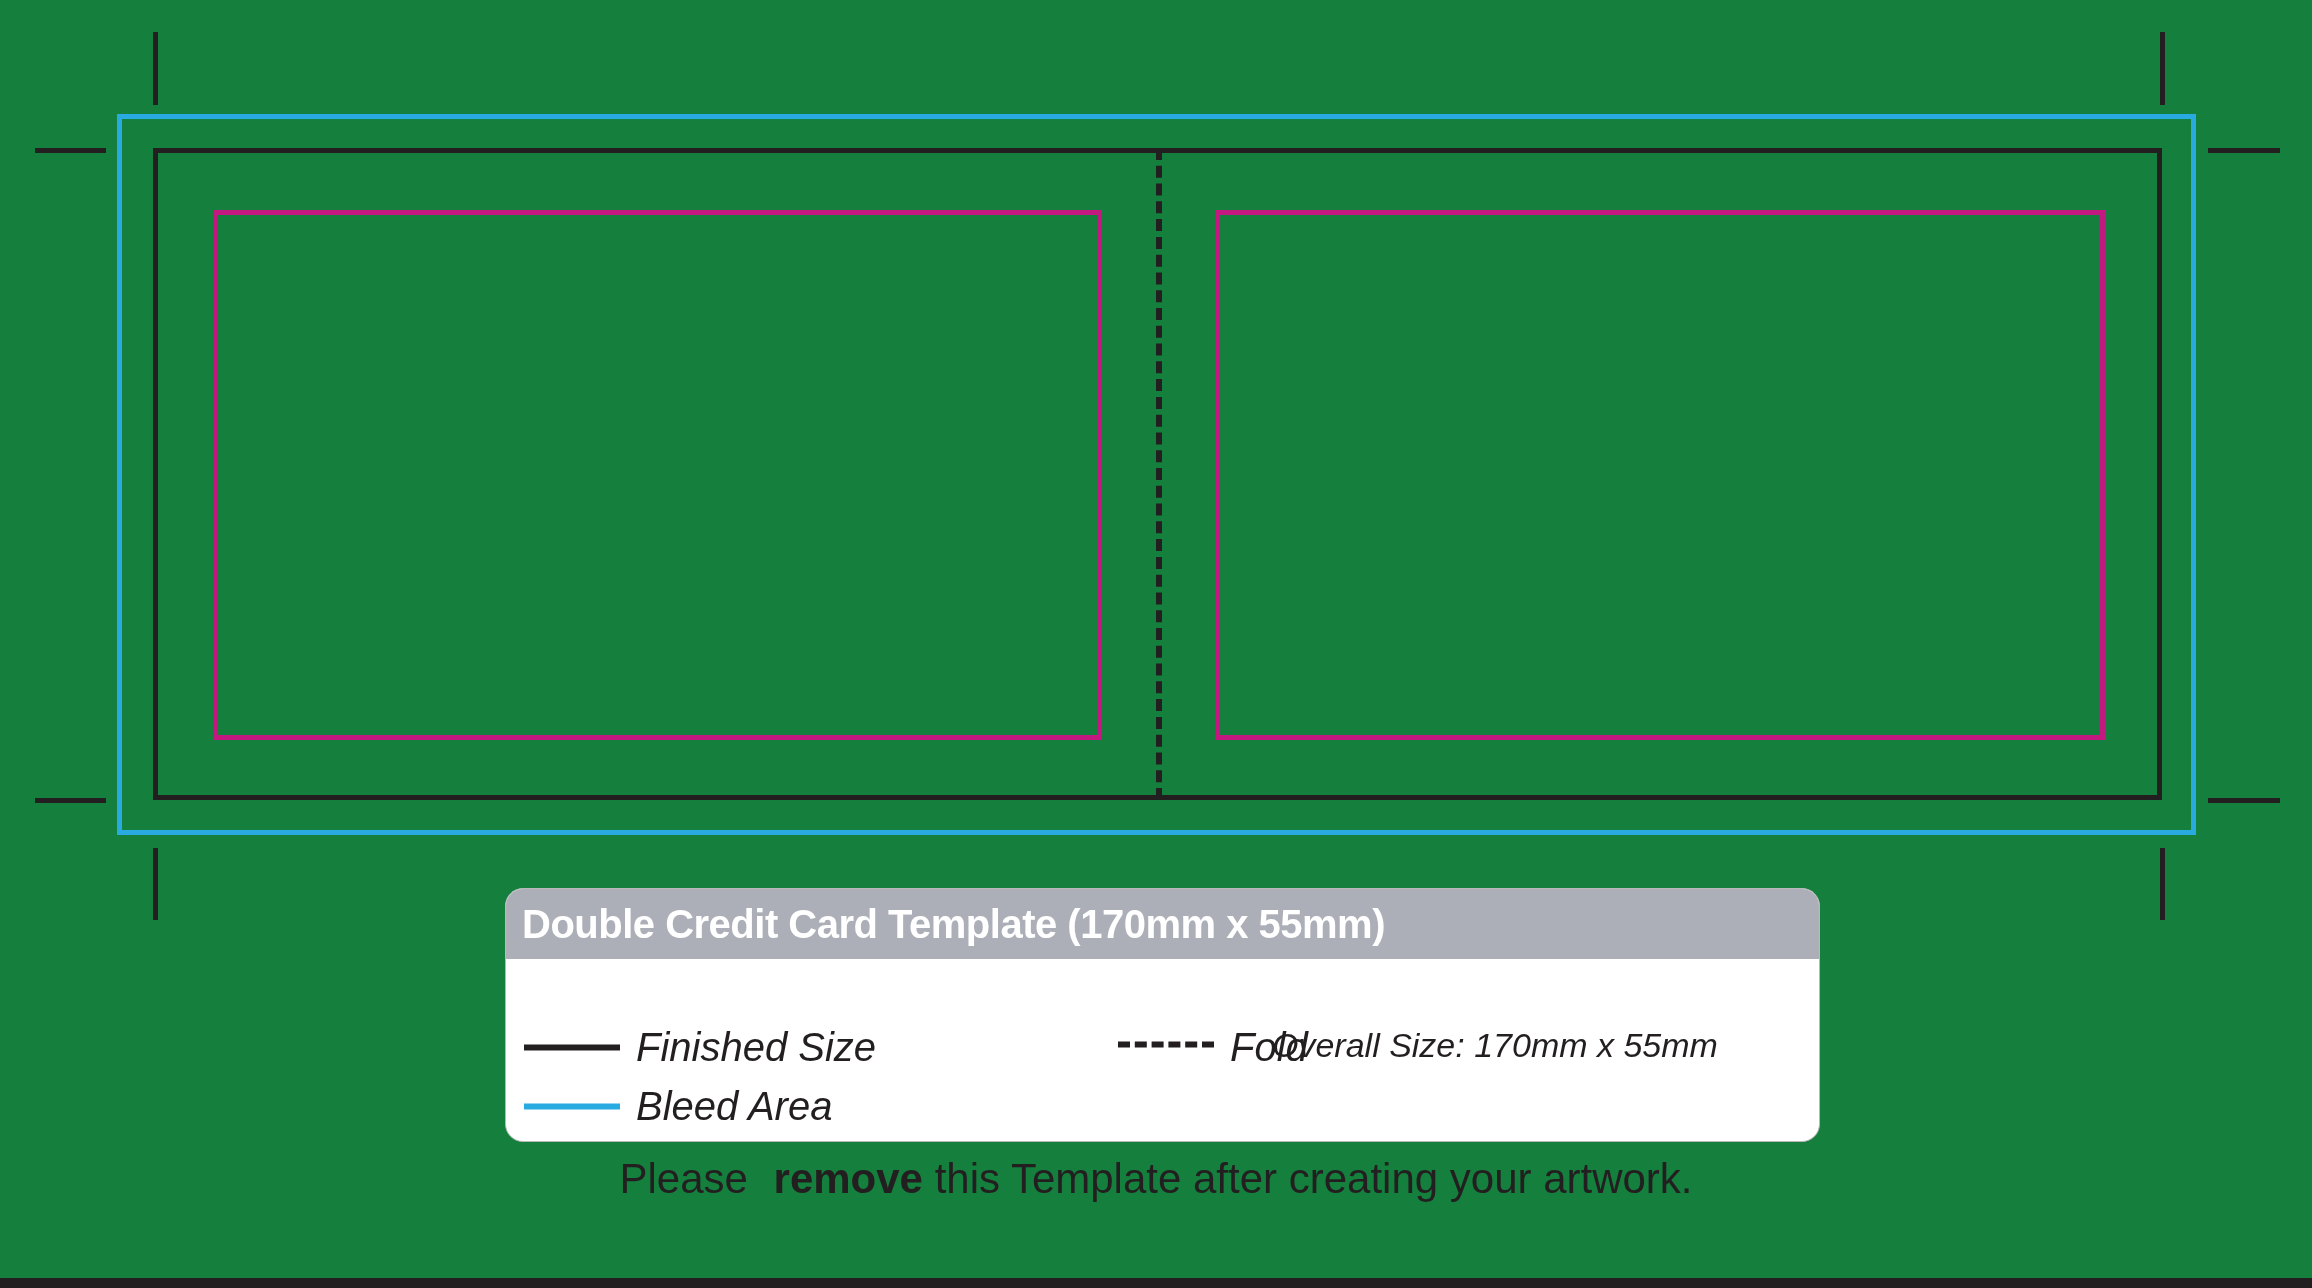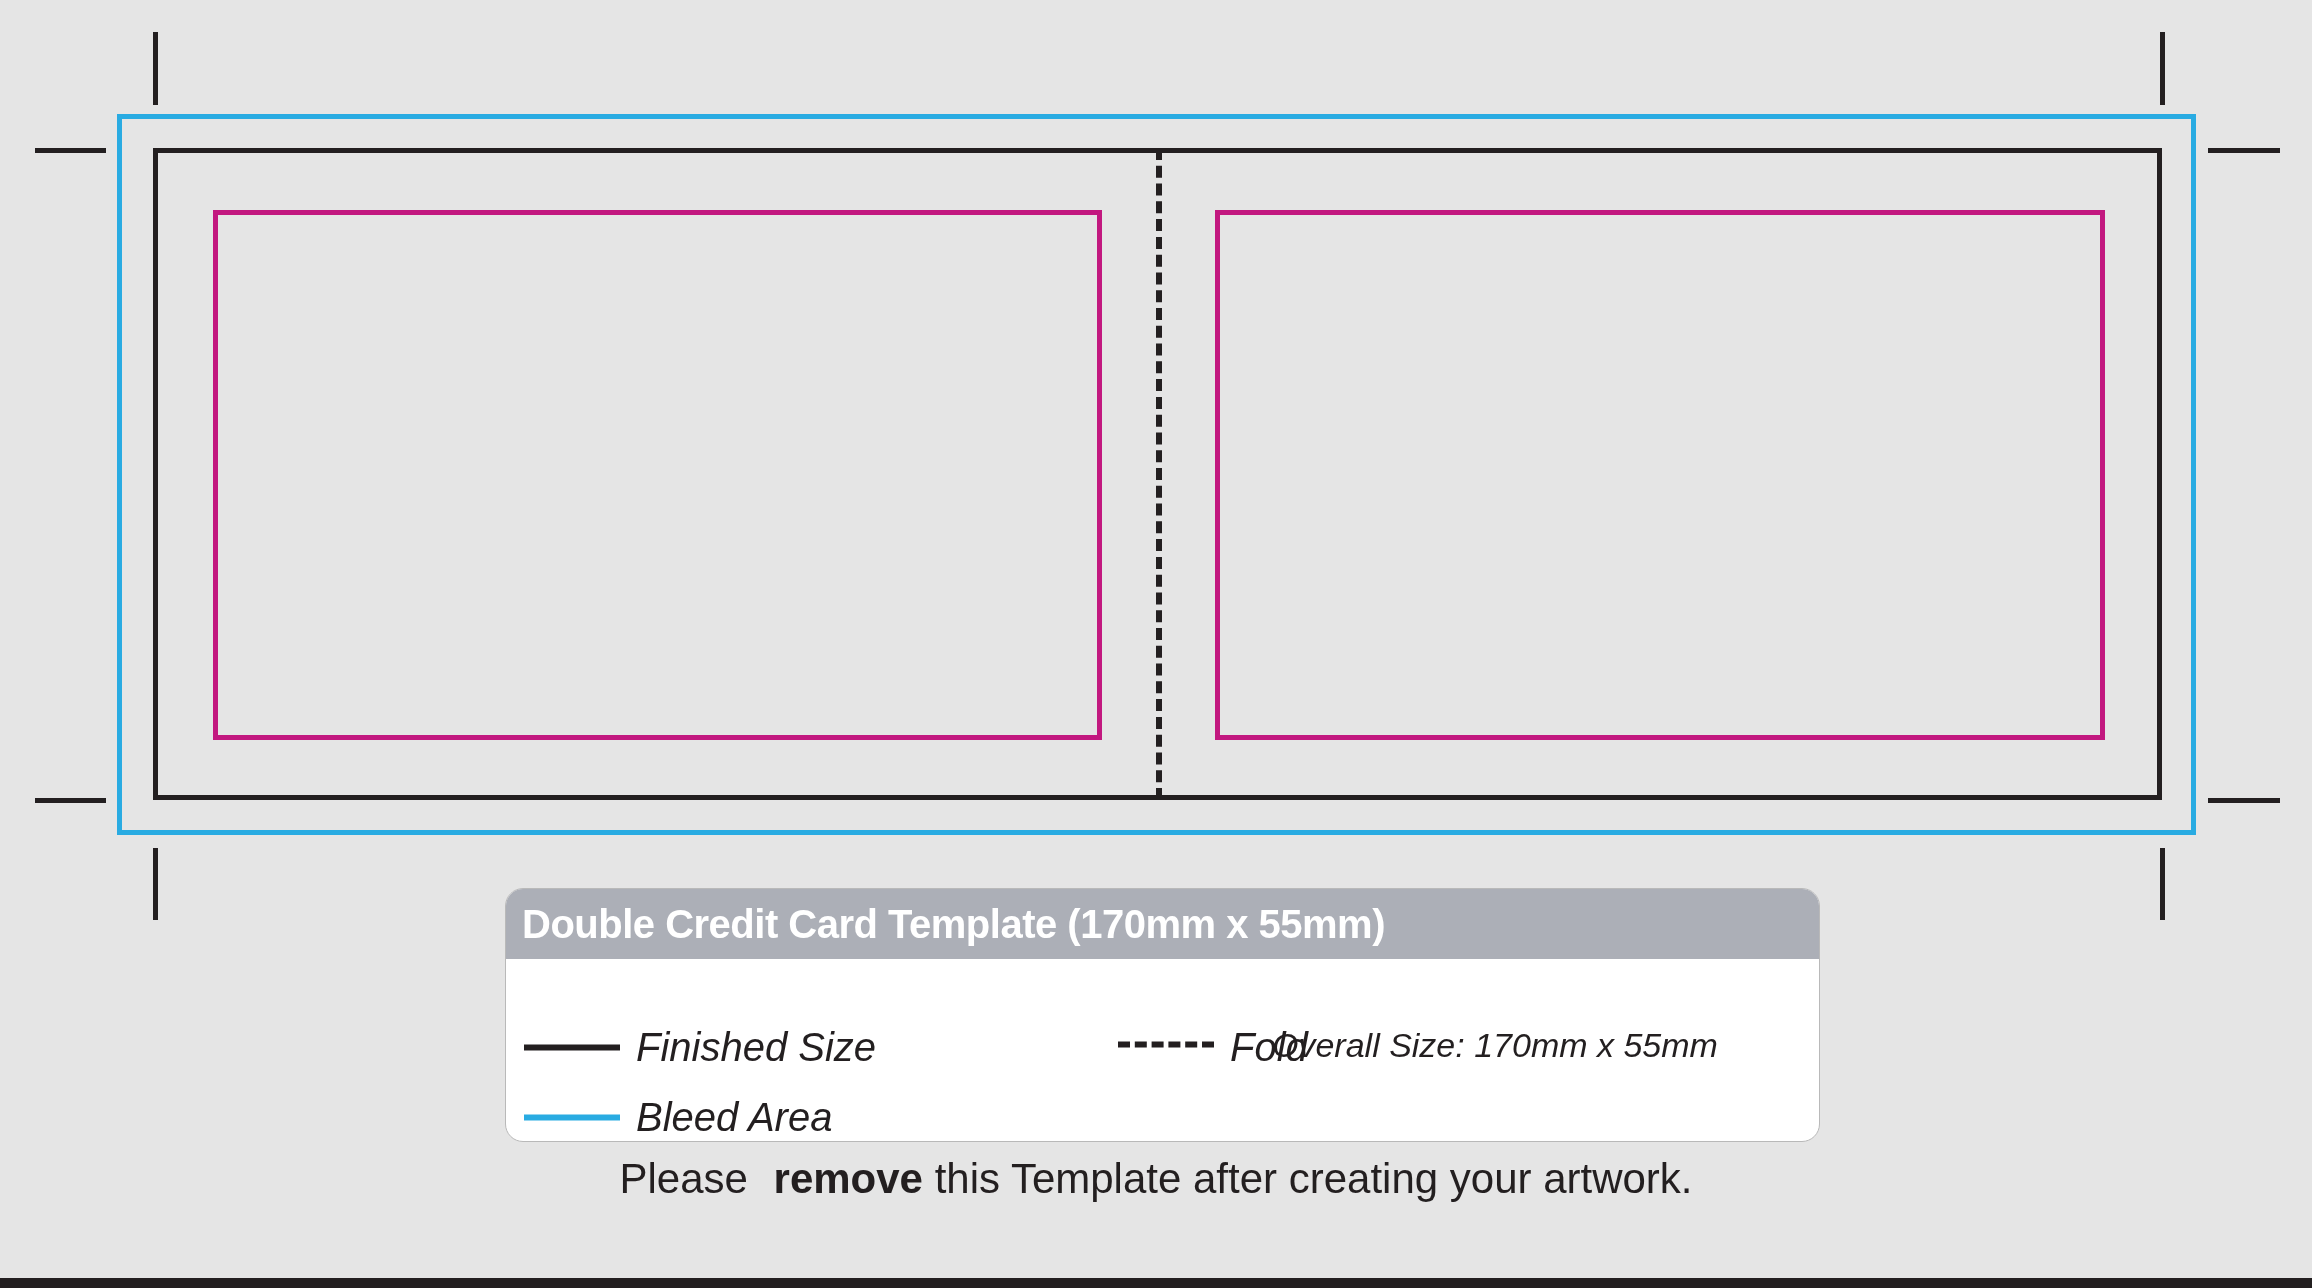--- a/index.html
+++ b/index.html
@@ -7,21 +7,21 @@
     padding: 0;
     background: #ffffff;
   }
   body {
     font-family: "Liberation Sans", sans-serif;
   }
   #page {
     position: relative;
     width: 2312px;
     height: 1288px;
-    background: #e5e5e5;
+    background: #15803d;
     overflow: hidden;
   }
 
   
   .bleed-box {
     position: absolute;
     left: 117px;
     top: 114px;
     width: 2079px;
     height: 721px;
@@ -139,21 +139,21 @@
   .lg-overall {
     font-style: italic;
     font-size: 34px;
     color: #231f20;
     white-space: nowrap;
   }
 
   .row-finished { left: 18px;  top: 88px;  transform: translateY(-50%); }
   .row-fold     { left: 612px; top: 88px;  transform: translateY(-50%); }
   .row-overall  { left: 766px; top: 86px;  transform: translateY(-50%); }
-  .row-bleed    { left: 18px;  top: 158px; transform: translateY(-50%); }
+  .row-bleed    { left: 18px;  top: 147px; transform: translateY(-50%); }
 
   
   .remove-notice {
     position: absolute;
     left: 0;
     top: 1155px;
     width: 2312px;
     text-align: center;
     font-size: 42px;
     color: #231f20;

